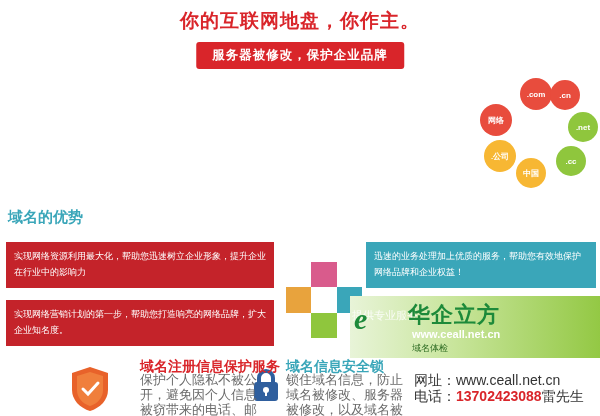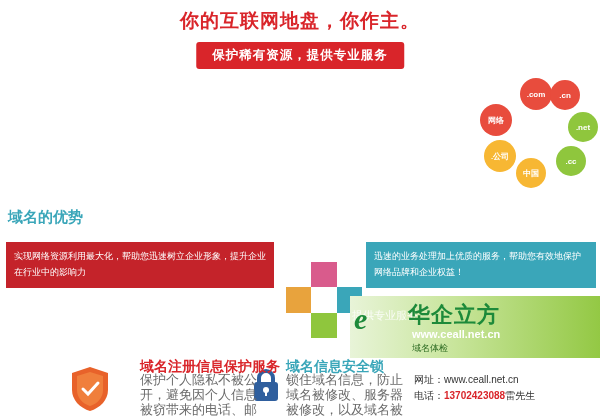--- a/index.html
+++ b/index.html
@@ -86,47 +86,48 @@
   .f1b{left:140px;top:372px;width:128px;}
   .f2t{left:286px;top:358px;color:#3aa6b9;}
   .f2b{left:286px;top:372px;width:120px;}
 
   
   .shield{position:absolute;left:70px;top:366px;width:40px;height:46px;}
   
   .lock{position:absolute;left:252px;top:368px;width:28px;height:34px;}
 
   .contact{
-    position:absolute;left:414px;top:372px;font-size:10px;color:#333333;
+    position:absolute;left:414px;top:372px;font-size:14px;color:#333333;
     line-height:16px;white-space:nowrap;
   }
   .contact b{color:#d9252a;}
 </style>
 </head>
 <body>
 
 <div class="page">
 
   <div class="hero-title">你的互联网地盘，你作主。</div>
-  <div class="hero-sub">保护稀有资源，提供专业服务</div>
+  <div class="hero-sub">服务器被修改，保护企业品牌</div>
 
 
   <div class="flower">
     <div class="petal" style="left:32px;top:0px;width:32px;height:32px;background:#e84c3d;margin-left:8px;">.com</div>
     <div class="petal" style="left:70px;top:2px;width:30px;height:30px;background:#e84c3d;">.cn</div>
     <div class="petal" style="left:88px;top:34px;width:30px;height:30px;background:#8fc63d;">.net</div>
     <div class="petal" style="left:76px;top:68px;width:30px;height:30px;background:#8fc63d;">.cc</div>
     <div class="petal" style="left:36px;top:80px;width:30px;height:30px;background:#f7b733;">中国</div>
     <div class="petal" style="left:4px;top:62px;width:32px;height:32px;background:#f7b733;">.公司</div>
     <div class="petal" style="left:0px;top:26px;width:32px;height:32px;background:#e84c3d;">网络</div>
   </div>
 
   <div class="sec-title t2">域名的优势</div>
 
   <div class="adv a1">实现网络资源利用最大化，帮助您迅速树立企业形象，提升企业在行业中的影响力</div>
+  <div class="adv a2">实现网络营销计划的第一步，帮助您打造响亮的网络品牌，扩大企业知名度。</div>
   <div class="adv a3">迅速的业务处理加上优质的服务，帮助您有效地保护网络品牌和企业权益！</div>
 
   <div class="diamond">
     <div class="dsq" style="left:25px;top:0px;background:#d95b8c;"></div>
     <div class="dsq" style="left:0px;top:25px;background:#e8a33d;"></div>
     <div class="dsq" style="left:50px;top:25px;background:#3aa6b9;"></div>
     <div class="dsq" style="left:25px;top:50px;background:#8fc63d;"></div>
     <div class="dsq" style="left:25px;top:25px;background:#ffffff;"></div>
   </div>
 

